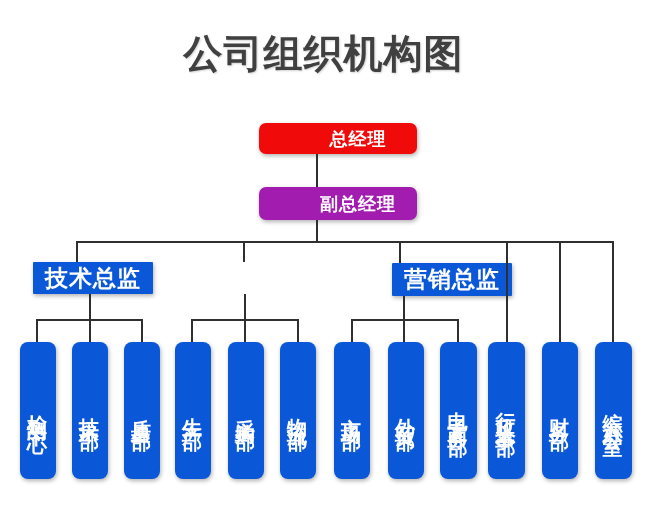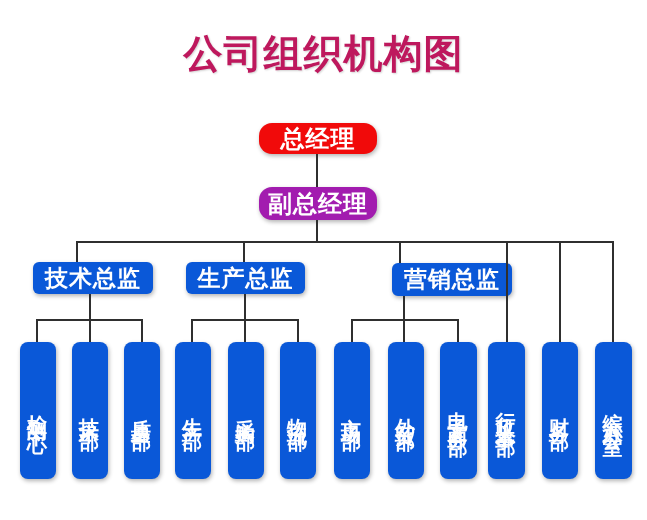--- a/index.html
+++ b/index.html
@@ -11,43 +11,44 @@
     overflow: hidden;
     font-family: "Liberation Sans", "DejaVu Sans", sans-serif;
   }
   .page-title {
     position: absolute;
     left: 0; top: 27px;
     width: 647px;
     text-align: center;
     font-size: 39px;
     font-weight: bold;
-    color: #be185d;
+    color: #404040;
     letter-spacing: 1px;
     text-shadow: 1px 1px 2px rgba(0,0,0,0.18);
   }
   .node {
     position: absolute;
     display: flex;
     align-items: center;
     justify-content: center;
     color: #ffffff;
     font-weight: bold;
     box-shadow: 1px 2px 4px rgba(0,0,0,0.30);
   }
   .exec {
-    border-radius: 13px;
-    font-size: 24px;
+    border-radius: 7px;
+    font-size: 18px;
     letter-spacing: 1px;
+    padding-left: 40px;
   }
   .exec-top { background: #f10a0a; }
   .exec-deputy { background: #a21caf; }
   .director {
     background: #0a58d8;
-    border-radius: 6px;
+    border-radius: 1px;
     font-size: 23px;
     letter-spacing: 1px;
   }
   .dept {
     background: #0a58d8;
     border-radius: 8px;
     top: 342px;
     height: 137px;
     font-size: 20px;
     writing-mode: vertical-rl;
@@ -65,21 +66,20 @@
 <body>
 
 <div id="canvas">
 
   <div class="page-title">公司组织机构图</div>
 
   <div class="node exec exec-top" style="left:259px; top:123px; width:118px; height:31px;">总经理</div>
   <div class="node exec exec-deputy" style="left:259px; top:187px; width:118px; height:33px;">副总经理</div>
 
   <div class="node director" style="left:33px;  top:262px; width:120px; height:32px;">技术总监</div>
-  <div class="node director" style="left:186px; top:262px; width:119px; height:32px;">生产总监</div>
   <div class="node director" style="left:347px; top:263px; width:120px; height:33px;margin-left:45px;">营销总监</div>
 
   <div class="node dept" style="left:20px;  width:36px;">检测中心</div>
   <div class="node dept" style="left:72px;  width:36px;">技术部</div>
   <div class="node dept" style="left:124px; width:36px;">质量部</div>
   <div class="node dept" style="left:175px; width:36px;">生产部</div>
   <div class="node dept" style="left:228px; width:36px;">采购部</div>
   <div class="node dept" style="left:280px; width:36px;">物流部</div>
   <div class="node dept" style="left:334px; width:36px;">市场部</div>
   <div class="node dept" style="left:388px; width:36px;">外贸部</div>

